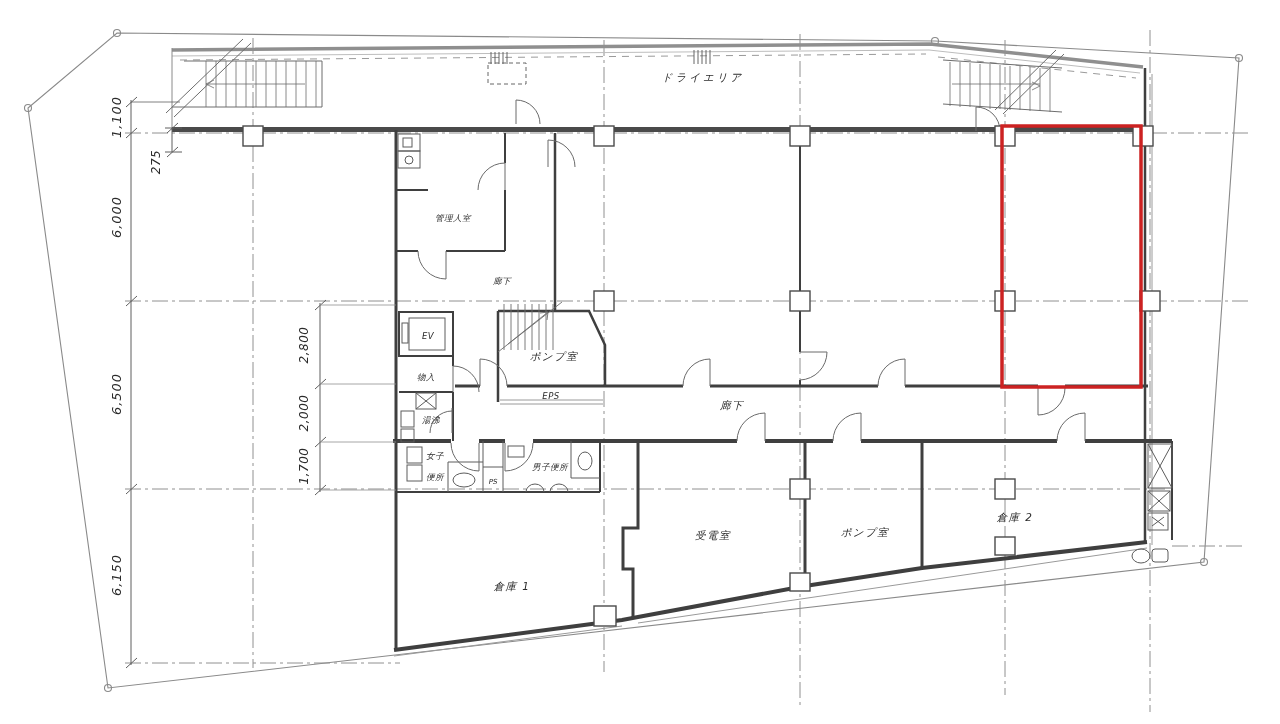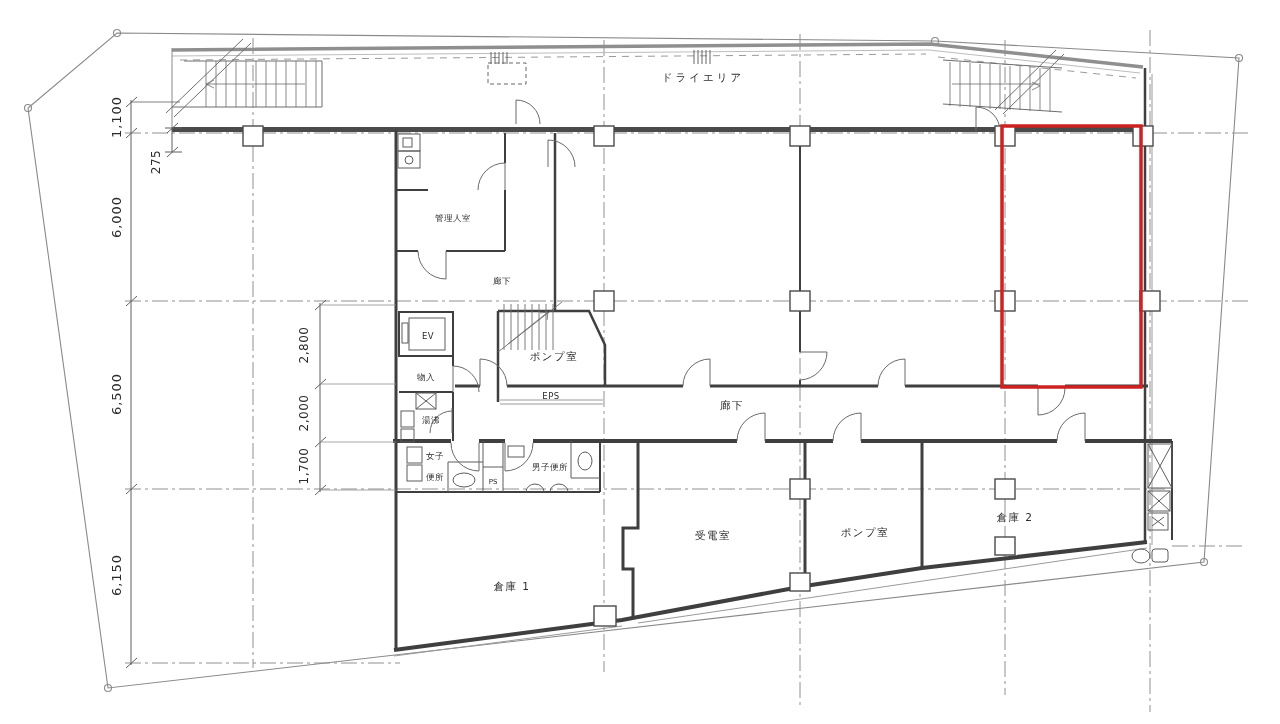--- a/index.html
+++ b/index.html
@@ -1,16 +1,16 @@
 <!DOCTYPE html>
 <html><head>
 <meta charset="utf-8">
 <style>
   html,body{margin:0;padding:0;background:#ffffff;}
-  .page{width:1280px;height:724px;background:#ffffff;position:relative;overflow:hidden;}
+  .page{width:1280px;height:724px;background:#ffffff;position:relative;overflow:hidden;font-style:italic;}
   svg{display:block;}
   text{font-family:"DejaVu Sans",sans-serif;fill:#2b2b2b;}
   .t-dim{font-size:13px;letter-spacing:1px;}
   .t-dim-sm{font-size:12px;letter-spacing:0.5px;}
   .t-room{font-size:10.5px;letter-spacing:1.5px;}
   .t-room-sp{font-size:10.5px;letter-spacing:3px;}
   .t-sm{font-size:8.5px;letter-spacing:0.5px;}
   .t-xs{font-size:7px;}
   .thin{stroke:#8a8a8a;stroke-width:1;fill:none;}
   .site{stroke:#8a8a8a;stroke-width:1.1;fill:none;}

